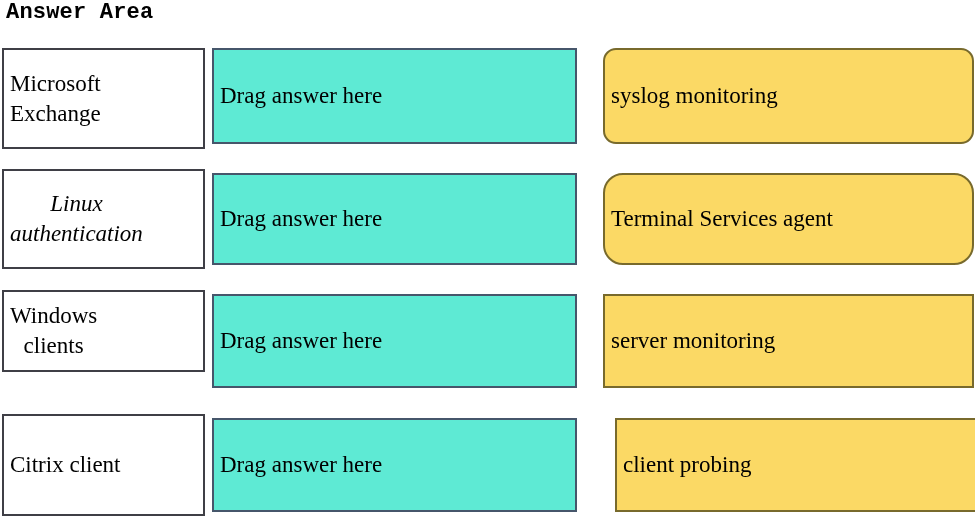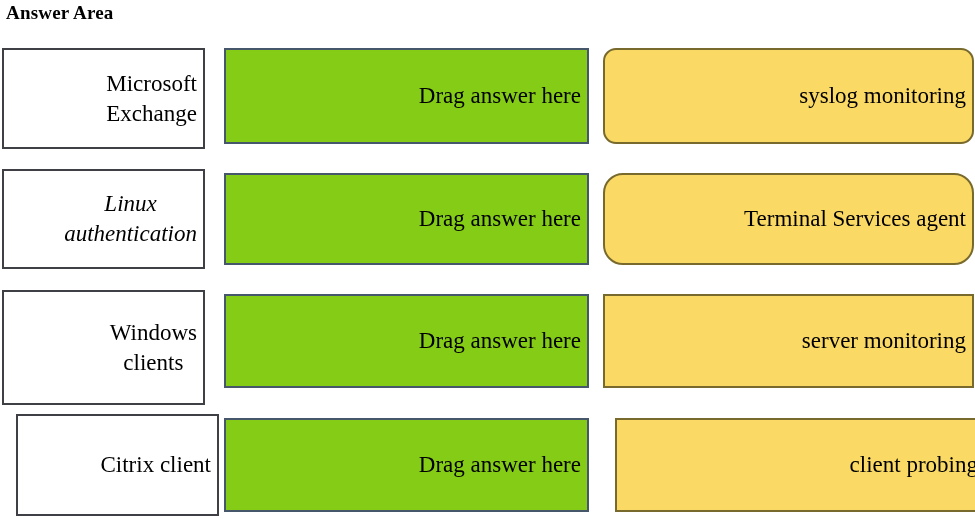--- a/index.html
+++ b/index.html
@@ -12,23 +12,23 @@
     height: 519px;
     overflow: hidden;
     font-family: "Liberation Serif", "DejaVu Serif", serif;
     position: relative;
   }
 
   #page-title {
     position: absolute;
     left: 6px;
     top: 0px;
-    font-family: Liberation Serif, serif;
+    font-family: Liberation Mono, monospace;
     font-weight: bold;
-    font-size: 19px;
+    font-size: 22px;
     color: #000000;
     line-height: 26px;
     letter-spacing: 0.2px;
     white-space: nowrap;
   }
 
   #answer-grid {
     position: absolute;
     left: 0;
     top: 31px;
@@ -40,40 +40,40 @@
     position: absolute;
     left: 0;
     width: 975px;
   }
 
   .cell {
     position: absolute;
     box-sizing: border-box;
     display: flex;
     align-items: center;
-    justify-content: flex-end;
+    justify-content: flex-start;
     text-align: center;
     color: #000000;
     font-family: "Liberation Serif", "DejaVu Serif", serif;
     font-size: 23px;
     line-height: 30px;
     overflow: hidden;
   }
 
   .cell-target {
     left: 2px;
     width: 203px;
     background: #ffffff;
     border: 2px solid #3f3f46;
   }
 
   .cell-drop {
-    left: 224px;
+    left: 212px;
     width: 365px;
-    background: #84cc16;
+    background: #5eead4;
     border: 2px solid #46566b;
   }
 
   .cell-source {
     left: 603px;
     width: 371px;
     background: #fbd965;
     border: 2px solid #786a2c;
   }
 
@@ -110,34 +110,34 @@
     </div>
     <div class="cell cell-drop" style="top:4px; height:92px;">
       <span class="cell-label">Drag answer here</span>
     </div>
     <div class="cell cell-source" style="top:4px; height:92px;border-radius:20px;">
       <span class="cell-label">Terminal Services agent</span>
     </div>
   </div>
 
   <div class="answer-row" style="top:259px; height:103px;">
-    <div class="cell cell-target" style="top:0px; height:115px;">
+    <div class="cell cell-target" style="top:0px; height:82px;">
       <span class="cell-label">Windows
 clients</span>
     </div>
     <div class="cell cell-drop" style="top:4px; height:94px;">
       <span class="cell-label">Drag answer here</span>
     </div>
     <div class="cell cell-source" style="top:4px; height:94px;">
       <span class="cell-label">server monitoring</span>
     </div>
   </div>
 
   <div class="answer-row" style="top:383px; height:102px;">
-    <div class="cell cell-target" style="top:0px; height:102px;margin-left:14px;">
+    <div class="cell cell-target" style="top:0px; height:102px;">
       <span class="cell-label">Citrix client</span>
     </div>
     <div class="cell cell-drop" style="top:4px; height:94px;">
       <span class="cell-label">Drag answer here</span>
     </div>
     <div class="cell cell-source" style="top:4px; height:94px;margin-left:12px;">
       <span class="cell-label">client probing</span>
     </div>
   </div>
 

